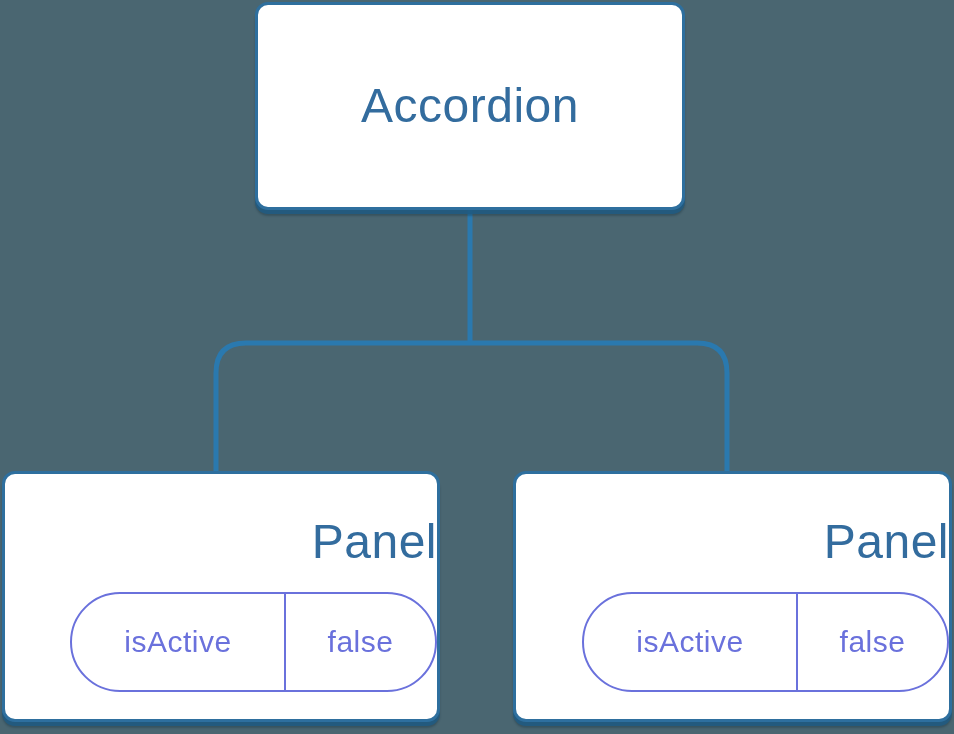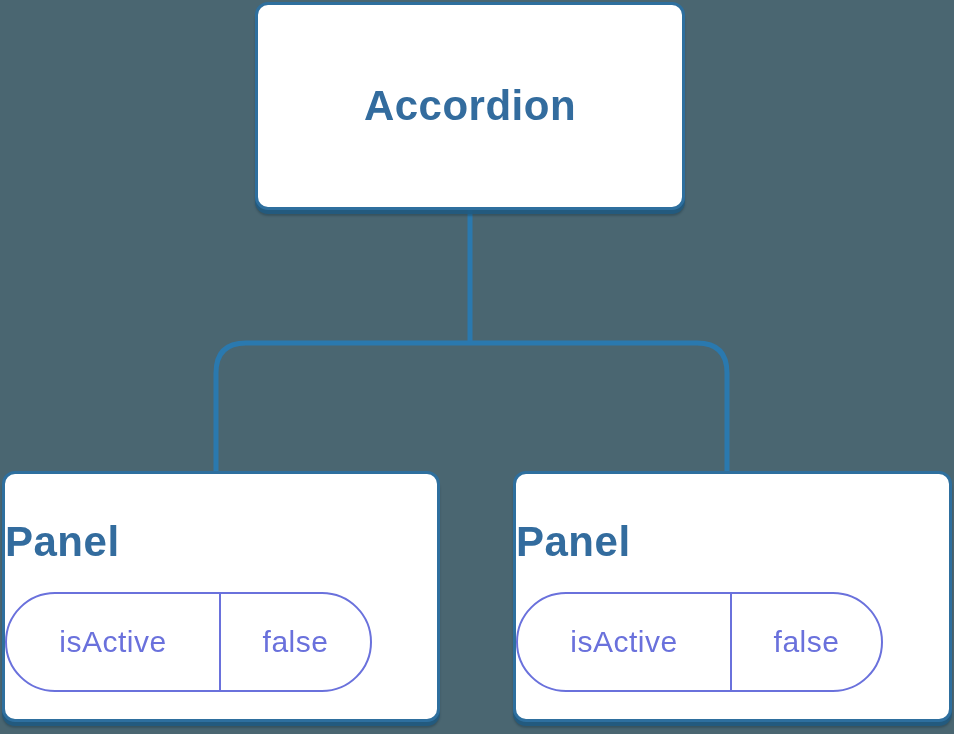--- a/index.html
+++ b/index.html
@@ -44,28 +44,28 @@
     width: 430px; height: 208px;
     display: flex;
     align-items: center;
     justify-content: center;
   }
   .node-panel {
     top: 471px;
     width: 438px; height: 251px;
     display: flex;
     flex-direction: column;
-    align-items: flex-start;
+    align-items: flex-end;
     padding-top: 40px;
   }
   .node-panel-left  { left: 2px; }
   .node-panel-right { left: 513px; width: 439px; }
   .node-title {
-    font-size: 42px;
-    font-weight: 700;
+    font-size: 48px;
+    font-weight: 400;
     line-height: 56px;
     color: var(--title_text);
     letter-spacing: 0.5px;
   }
   .state-pill {
     margin-top: 22px;
     width: 367px; height: 100px;
     border: 2.5px solid var(--state_text);
     border-radius: 50px;
     display: flex;

